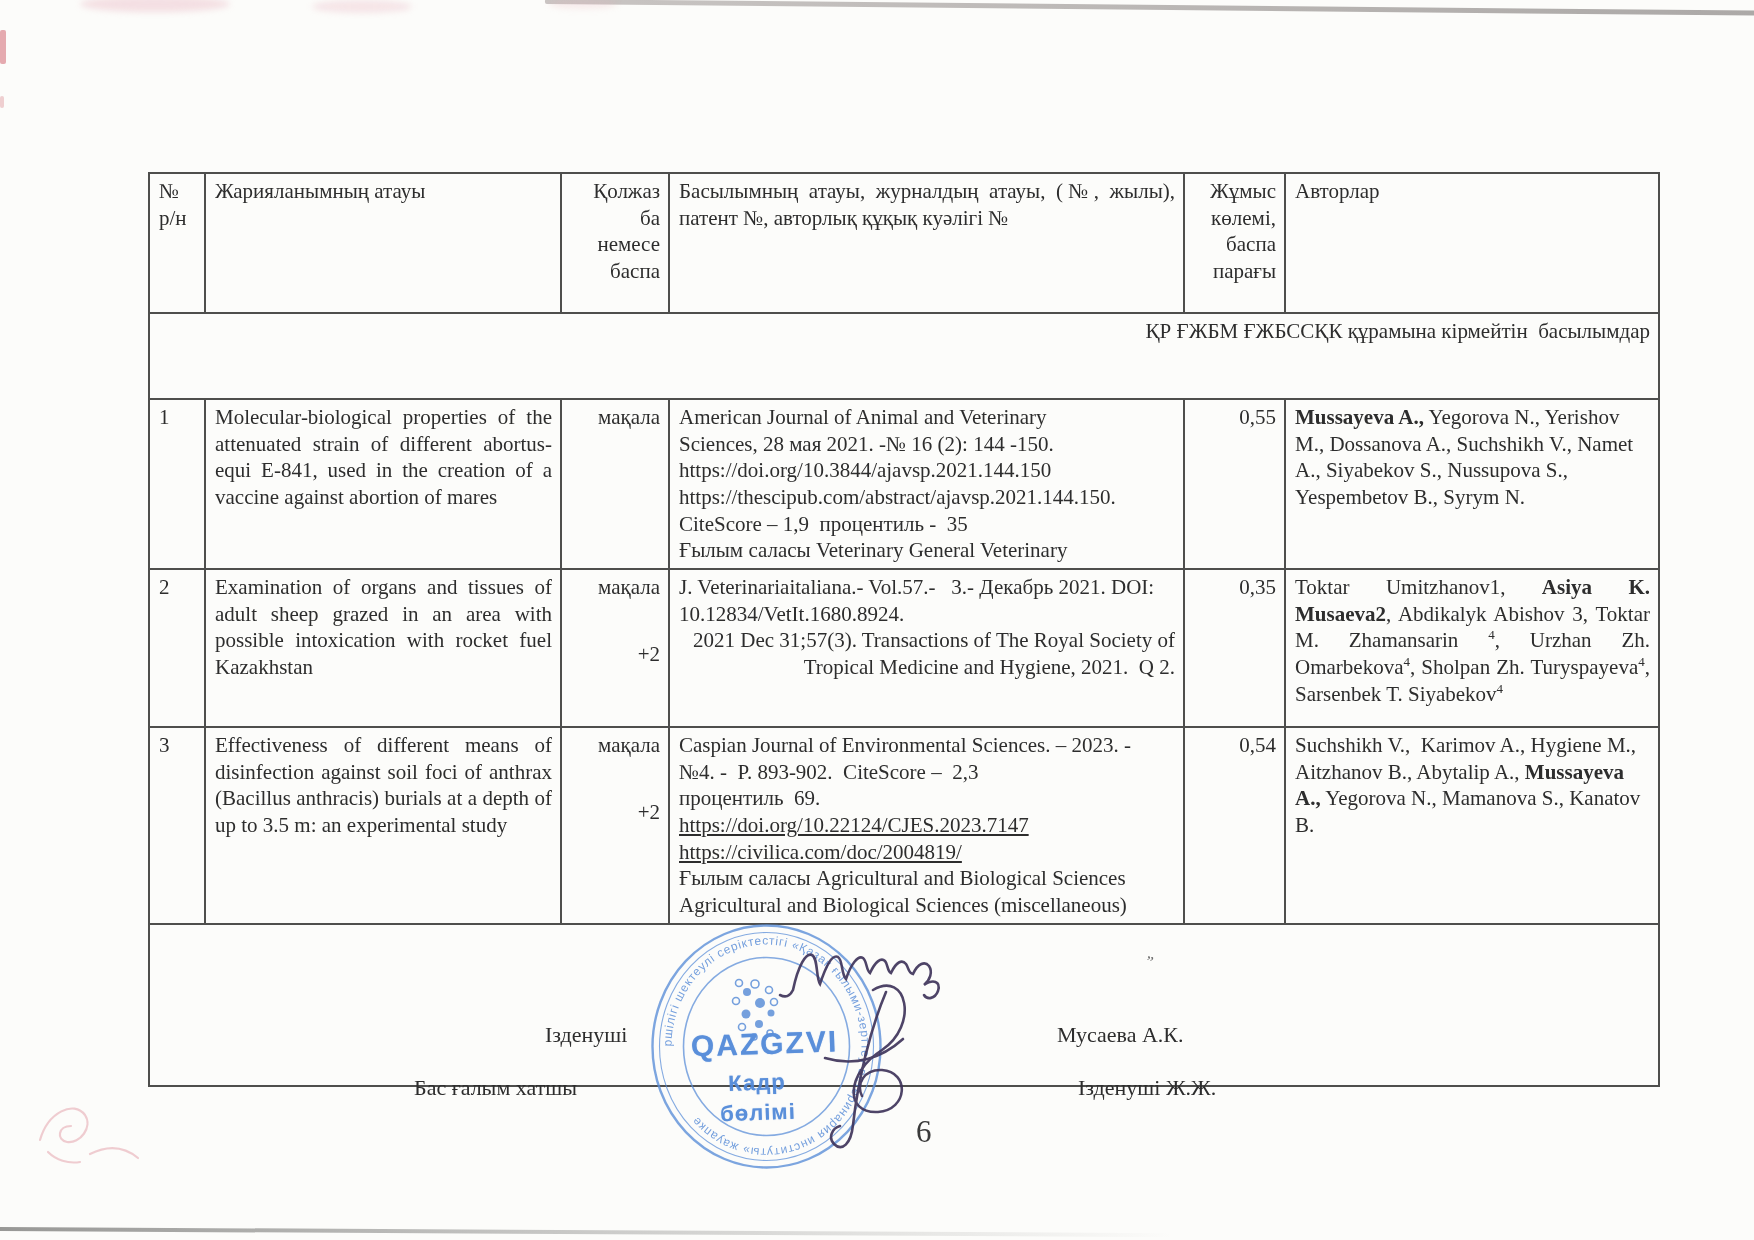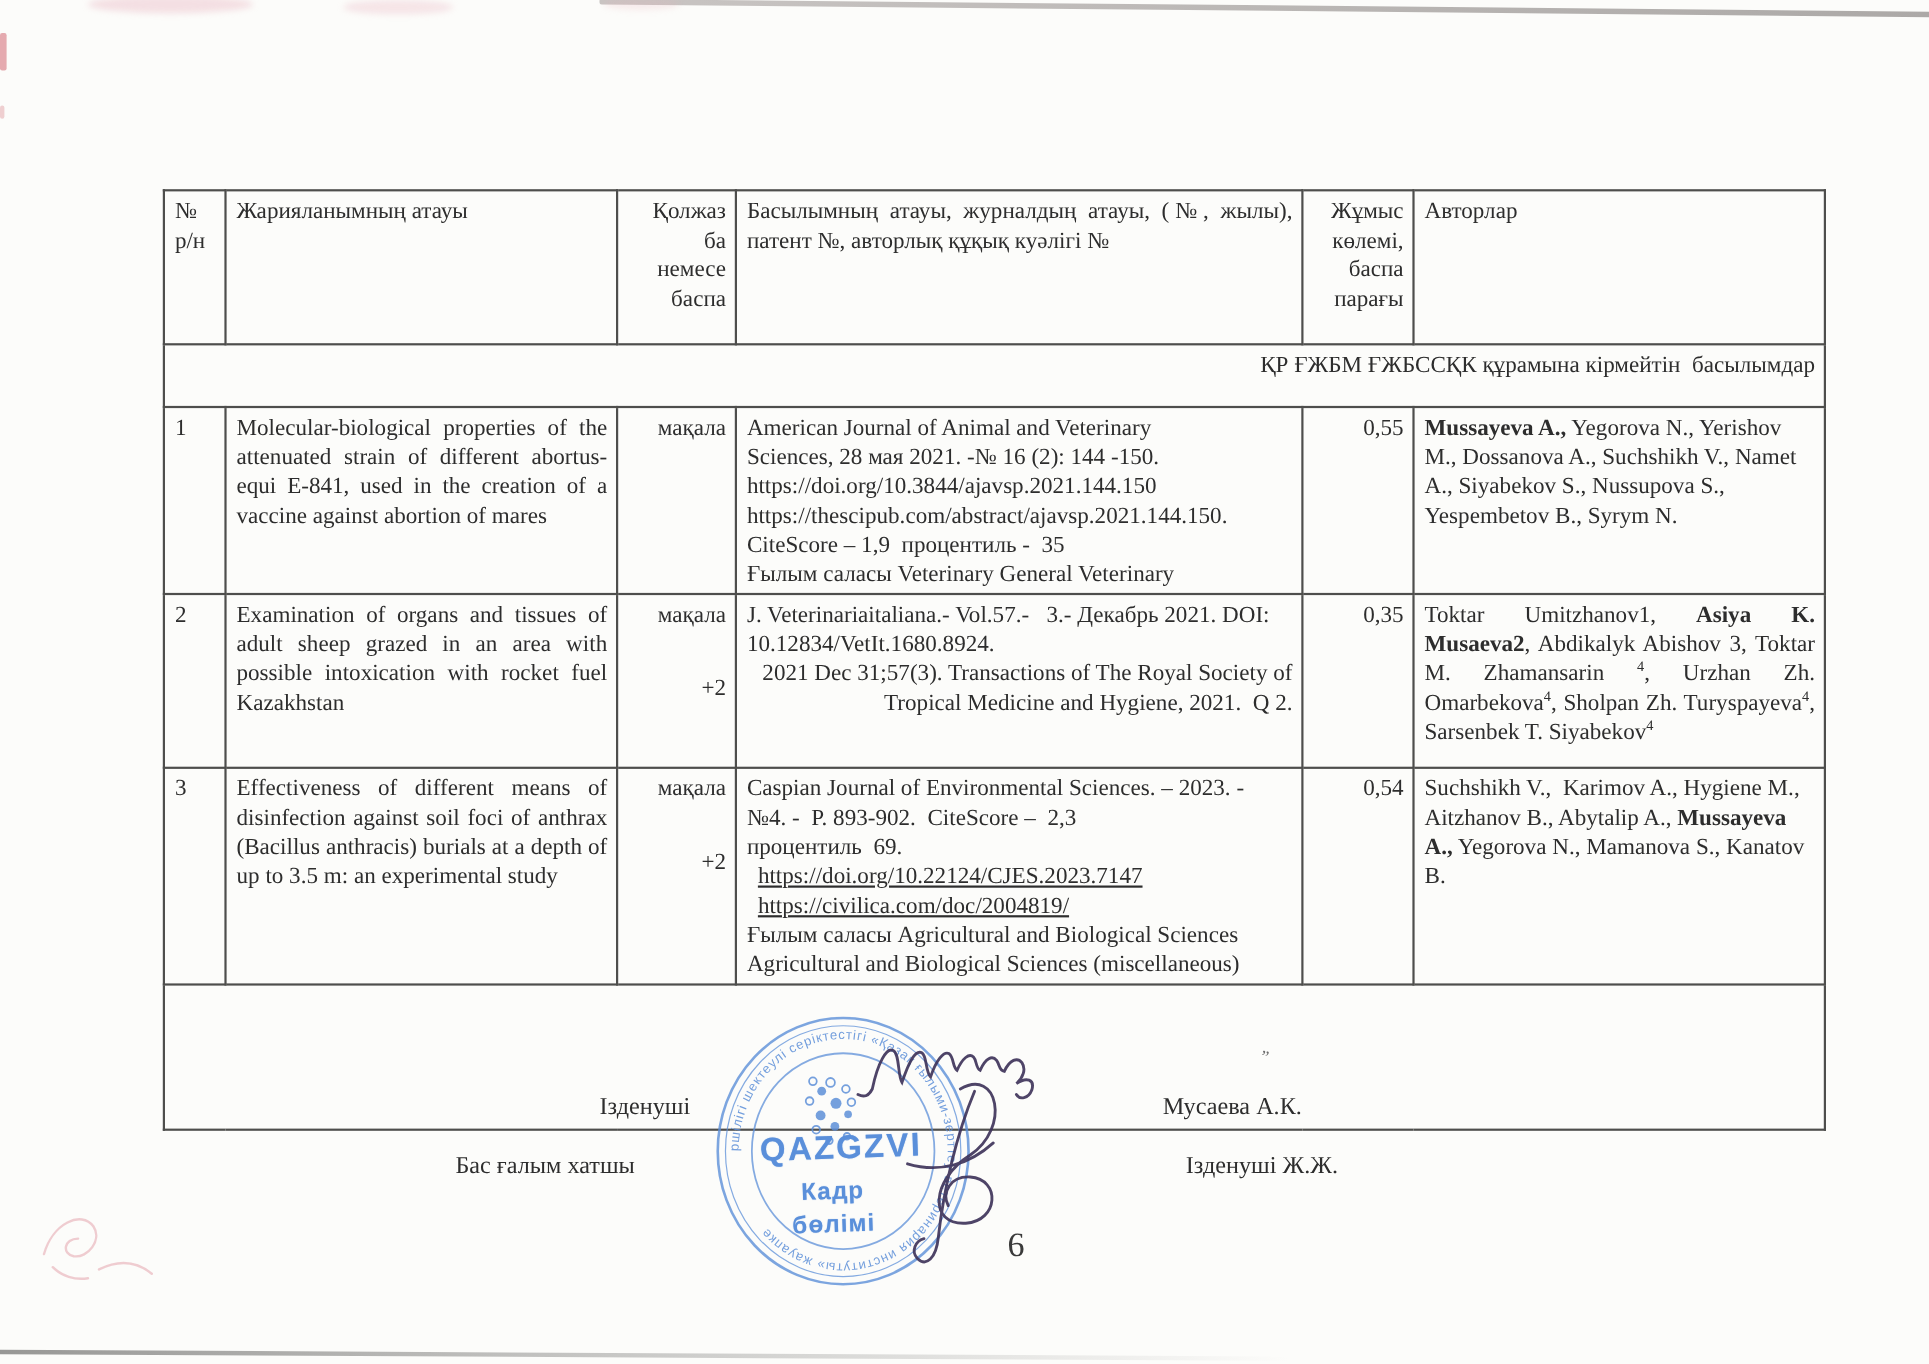--- a/index.html
+++ b/index.html
@@ -23,21 +23,21 @@
     padding:4px 8px 4px 9px;
     font-size:21px;line-height:1.27;
   }
   .hdr{font-size:21.5px;line-height:1.3;}
   .center{text-align:right;}
   .vmid{vertical-align:middle;}
   .just{text-align:justify;}
   .prewrap{white-space:pre-wrap;}
   .preline{white-space:pre-line;}
   .small{font-size:18px;line-height:1.3;}
-  .u{text-decoration:underline;margin-left:10px;}
+  .u{text-decoration:underline;}
   .b{font-weight:bold;}
   sup.fn{font-size:0.62em;vertical-align:super;line-height:0;}
   .typegap{margin-top:40px;}
   .sigcell{position:relative;}
   .siglabel{position:absolute;font-size:22px;white-space:nowrap;}
   
   .stamp{
     position:absolute;left:648px;top:921px;width:237px;height:251px;
     opacity:.93;pointer-events:none;
   }
@@ -114,21 +114,21 @@
 немесе
 баспа</td>
       <td class="cell hdr just">Басылымның атауы, журналдың атауы, (№, жылы), патент №, авторлық құқық куәлігі №</td>
       <td class="cell hdr preline center">Жұмыс
 көлемі,
 баспа
 парағы</td>
       <td class="cell hdr">Авторлар</td>
     </tr>
 
-    <tr style="height:57px">
+    <tr style="height:86px">
       <td class="cell center vmid prewrap" colspan="6">ҚР ҒЖБМ ҒЖБССҚК құрамына кірмейтін  басылымдар</td>
     </tr>
 
     <tr style="height:162px">
       <td class="cell">1</td>
       <td class="cell just">Molecular-biological properties of the attenuated strain of different abortus-equi E-841, used in the creation of a vaccine against abortion of mares</td>
       <td class="cell center">
             <div>мақала</div>
           </td>
       <td class="cell">
@@ -173,21 +173,21 @@
 процентиль  69.</div>
         <div class="u">https://doi.org/10.22124/CJES.2023.7147</div>
         <div class="u">https://civilica.com/doc/2004819/</div>
         <div class="prewrap">Ғылым саласы Agricultural and Biological Sciences
 Agricultural and Biological Sciences (miscellaneous)</div>
       </td>
       <td class="cell center">0,54</td>
       <td class="cell"><span class="prewrap">Suchshikh V.,  Karimov A., Hygiene M., Aitzhanov B., Abytalip A., </span><span class="b">Mussayeva A.,</span><span> Yegorova N., Mamanova S., Kanatov B.</span></td>
     </tr>
 
-    <tr style="height:132px">
+    <tr style="height:162px">
       <td class="cell sigcell" colspan="6">
         <span class="siglabel" style="left:395px;top:96px">Ізденуші</span>
         <span class="siglabel" style="left:907px;top:96px">Мусаева А.К.</span>
         <span class="siglabel" style="left:264px;top:149px">Бас ғалым хатшы</span>
         <span class="siglabel" style="left:928px;top:149px">Ізденуші Ж.Ж.</span>
       </td>
     </tr>
   </tbody>
     </table>
 

